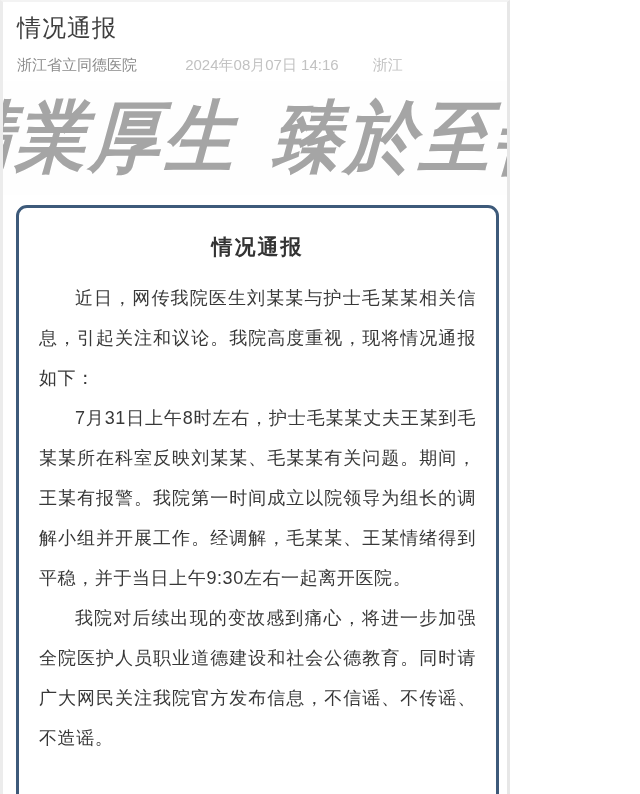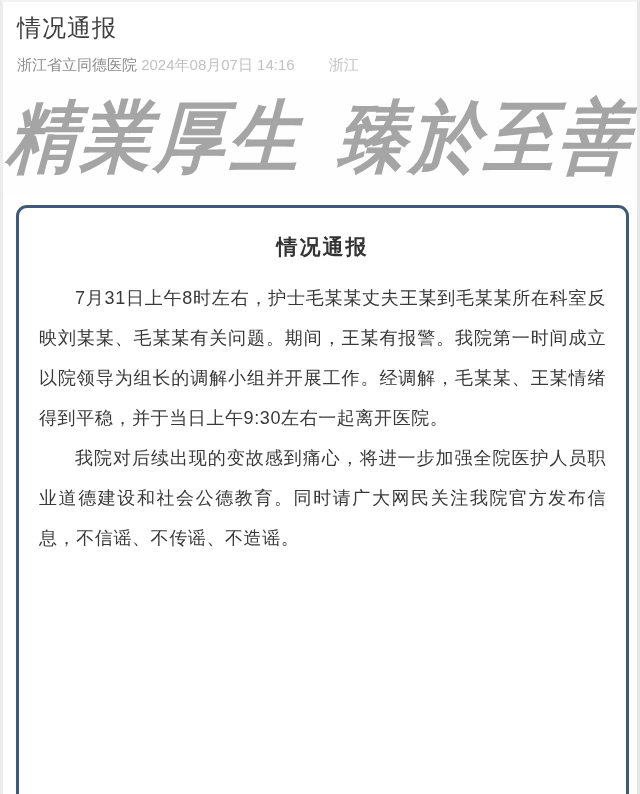--- a/index.html
+++ b/index.html
@@ -1,21 +1,21 @@
 <!DOCTYPE html>
 <html><head>
 <meta charset="utf-8">
 <style>
   * { margin:0; padding:0; box-sizing:border-box; }
   html,body { width:640px; height:794px; overflow:hidden; background:#ffffff; }
   body { font-family:"Liberation Sans", sans-serif; }
 
   .page {
     position:relative;
-    width:640px; height:794px;
+    width:510px; height:794px;
     background:#ffffff;
     border-left:3px solid #ececec;
     border-right:3px solid #e7e7e7;
     border-top:2px solid #f3f3f3;
     overflow:hidden;
   }
 
   
   .header { padding:10px 14px 0 14px; }
   .article-title {
@@ -24,21 +24,21 @@
     color:#3f3f3f;
     letter-spacing:1px;
     line-height:1.3;
   }
   .byline {
     margin-top:13px;
     font-size:15px;
     white-space:nowrap;
   }
   .account-name { color:#8b8b8b; }
-  .publish-time { color:#c2c2c2; margin-right:10px; }
+  .publish-time { color:#c2c2c2; margin-right:10px;margin-left:44px; }
   .location { color:#c2c2c2;margin-left:20px; }
 
   
   .banner {
     height:114px;
     margin-top:6px;
     display:flex;
     align-items:center;
     justify-content:center;
     gap:34px;
@@ -100,19 +100,20 @@
 
   <div class="banner">
     <span class="calligraphy">精業厚生</span>
     <span class="calligraphy">臻於至善</span>
   </div>
 
   <div class="notice-box">
     <div class="notice-title">情况通报</div>
 
     <div class="notice-body">
+      <p>近日，网传我院医生刘某某与护士毛某某相关信息，引起关注和议论。我院高度重视，现将情况通报如下：</p>
       <p>7月31日上午8时左右，护士毛某某丈夫王某到毛某某所在科室反映刘某某、毛某某有关问题。期间，王某有报警。我院第一时间成立以院领导为组长的调解小组并开展工作。经调解，毛某某、王某情绪得到平稳，并于当日上午9:30左右一起离开医院。</p>
       <p>我院对后续出现的变故感到痛心，将进一步加强全院医护人员职业道德建设和社会公德教育。同时请广大网民关注我院官方发布信息，不信谣、不传谣、不造谣。</p>
     </div>
 
   </div>
 
 </div>
 
 </body></html>

